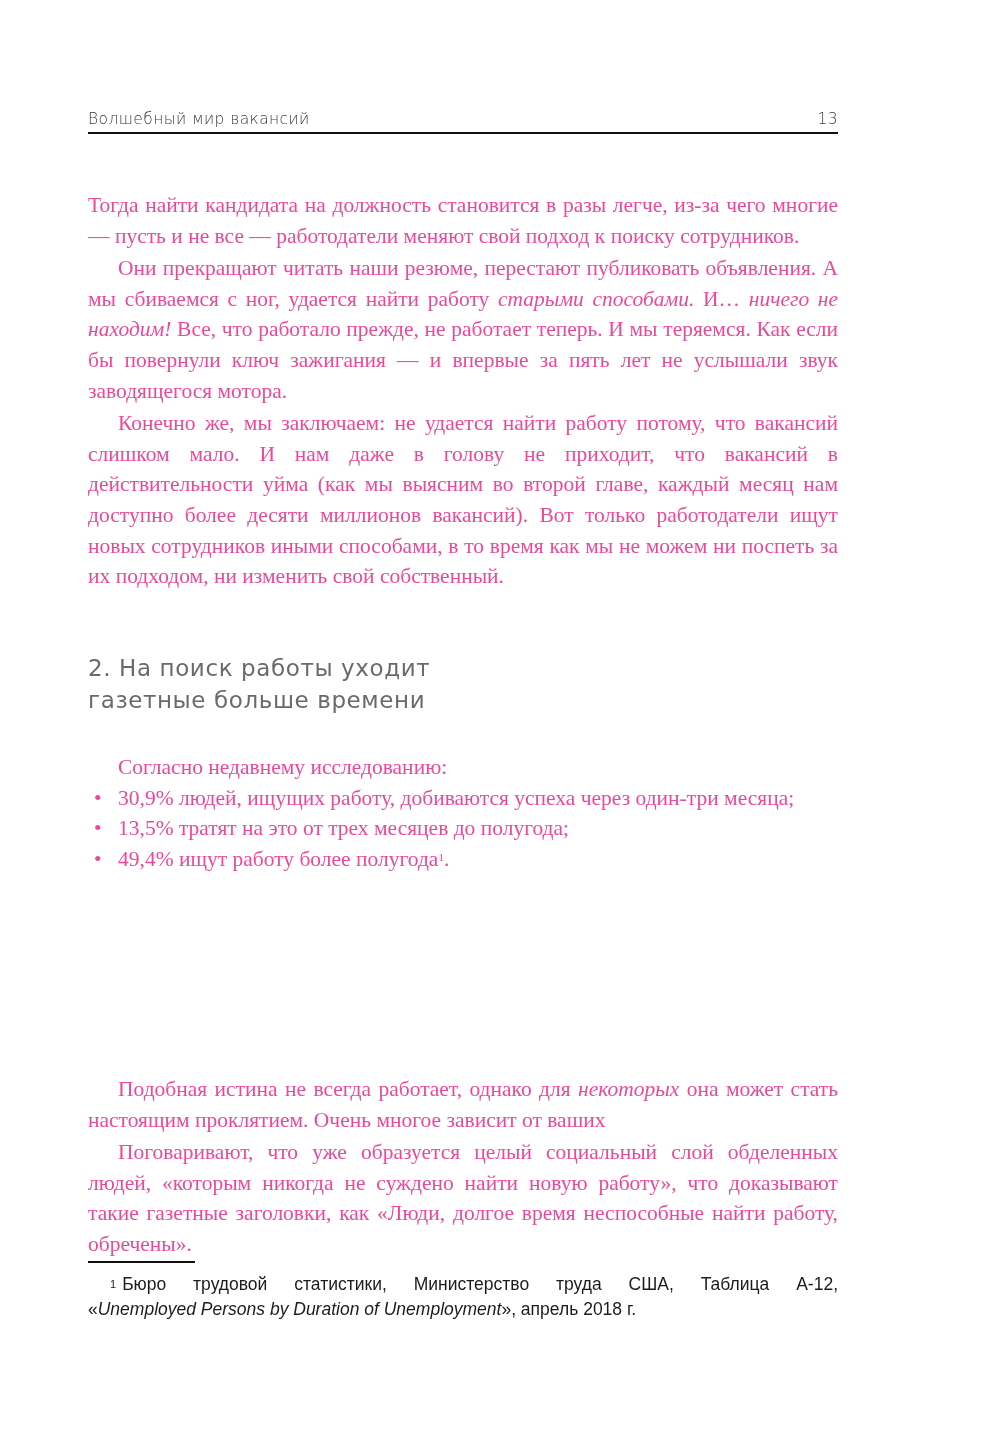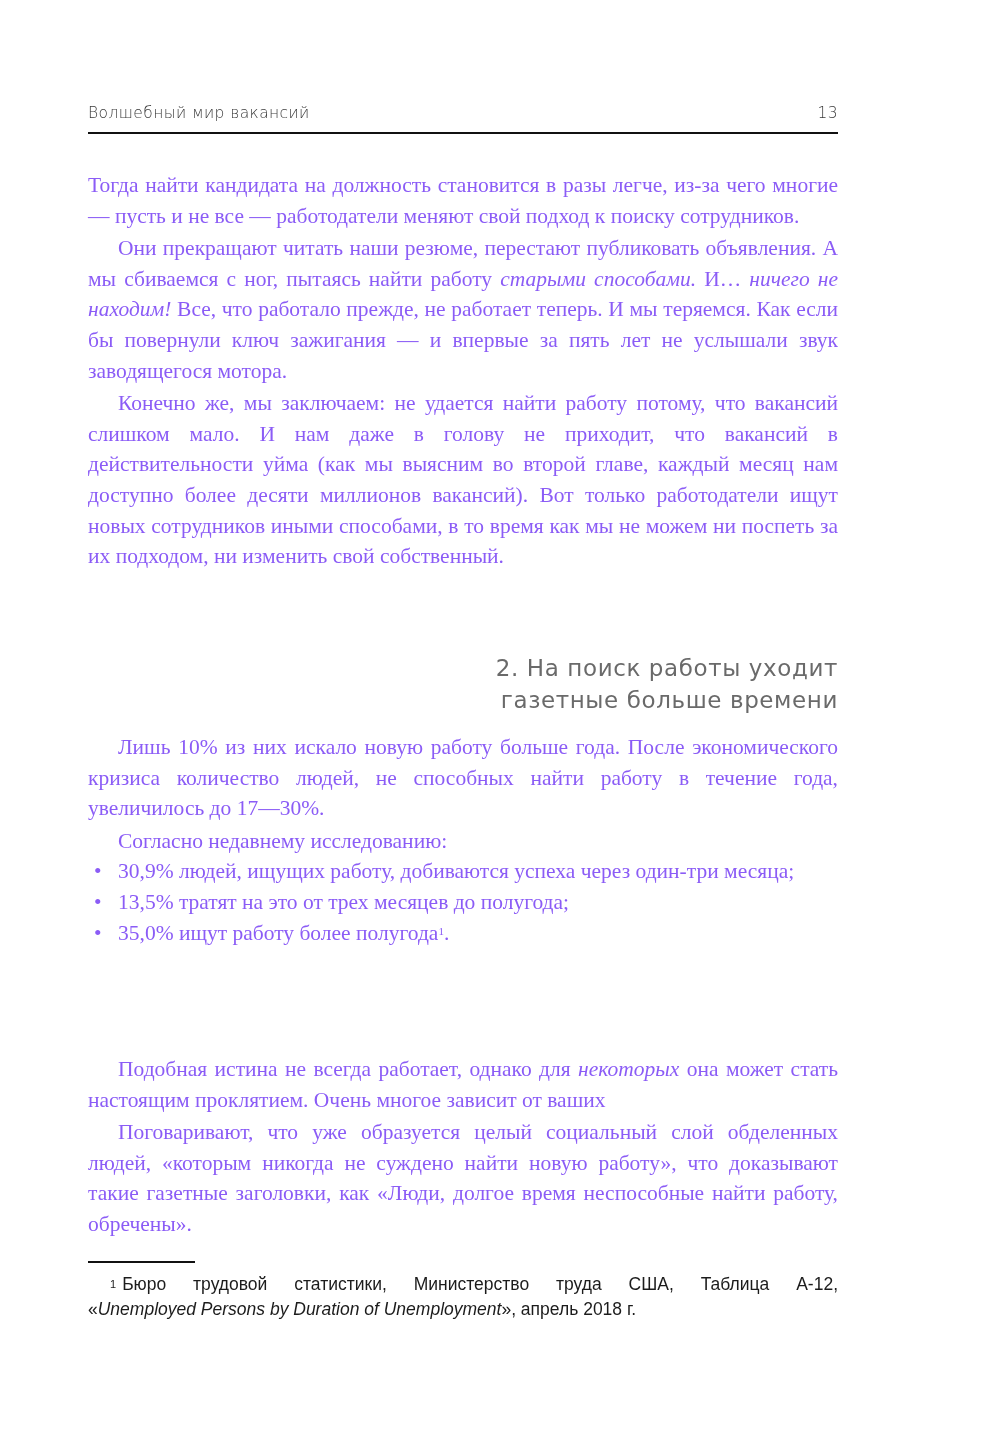--- a/index.html
+++ b/index.html
@@ -22,21 +22,21 @@
     height: 1447px;
   }
   .running-header {
     position: absolute;
     top: 104px;
     left: 0;
     width: 750px;
     height: 24px;
     display: flex;
     justify-content: space-between;
-    align-items: flex-start;
+    align-items: flex-end;
     font-family: "DejaVu Sans", sans-serif;
     font-size: 15.5px;
     color: #3a3a3a;
     letter-spacing: 0.4px;
     font-weight: 300;
   }
   .header-rule {
     position: absolute;
     top: 132px;
     left: 0;
@@ -45,37 +45,38 @@
     background: #111;
   }
   .body-text {
     position: absolute;
     left: 0;
     width: 750px;
     font-family: "Liberation Serif", serif;
     font-size: 21.5px;
     line-height: 30.6px;
     text-align: justify;
-    color: #8b5cf6;
+    color: #ec4899;
+    margin-top: 20px;
   }
   .para {
     margin: 0;
     text-indent: 30px;
     text-align: justify;
     text-align-last: left;
   }
   .para.noindent { text-indent: 0; }
   .para + .para { margin-top: 2px; }
   .para em { font-style: italic; }
   .section-title {
     position: absolute;
     left: 0;
     top: 652px;
     width: 750px;
-    text-align: right;
+    text-align: left;
     font-family: "DejaVu Sans", sans-serif;
     font-size: 23px;
     line-height: 32px;
     color: #6a6a6a;
     letter-spacing: 0.6px;
   }
   .bullet-list {
     list-style: none;
     margin: 0;
     padding: 0;
@@ -134,44 +135,43 @@
 <div class="page">
 
   <div class="running-header">
     <span>Волшебный мир вакансий</span>
     <span>13</span>
   </div>
   <div class="header-rule"></div>
 
   <div class="body-text" style="top:170px;">
     <p class="para noindent">Тогда найти кандидата на должность становится в разы легче, из-за чего многие — пусть и не все — работодатели меняют свой подход к поиску сотрудников.</p>
-    <p class="para"><span>Они прекращают читать наши резюме, перестают публиковать объявления. А мы сбиваемся с ног, пытаясь найти работу </span><em>старыми способами.</em><span> И… </span><em>ничего не находим!</em><span> Все, что работало прежде, не работает теперь. И мы теряемся. Как если бы повернули ключ зажигания — и впервые за пять лет не услышали звук заводящегося мотора.</span></p>
+    <p class="para"><span>Они прекращают читать наши резюме, перестают публиковать объявления. А мы сбиваемся с ног, удается найти работу </span><em>старыми способами.</em><span> И… </span><em>ничего не находим!</em><span> Все, что работало прежде, не работает теперь. И мы теряемся. Как если бы повернули ключ зажигания — и впервые за пять лет не услышали звук заводящегося мотора.</span></p>
     <p class="para">Конечно же, мы заключаем: не удается найти работу потому, что вакансий слишком мало. И нам даже в голову не приходит, что вакансий в действительности уйма (как мы выясним во второй главе, каждый месяц нам доступно более десяти миллионов вакансий). Вот только работодатели ищут новых сотрудников иными способами, в то время как мы не можем ни поспеть за их подходом, ни изменить свой собственный.</p>
   </div>
 
   <div class="section-title">
     <div>2. На поиск работы уходит</div>
     <div>газетные больше времени</div>
   </div>
 
   <div class="body-text" style="top:732px;">
-    <p class="para">Лишь 10% из них искало новую работу больше года. После экономического кризиса количество людей, не способных найти работу в течение года, увеличилось до 17—30%.</p>
     <p class="para">Согласно недавнему исследованию:</p>
     <ul class="bullet-list">
       <li class="bullet-item">
         <span class="bullet">•</span>
         <span>30,9% людей, ищущих работу, добиваются успеха через один-три месяца;</span>
       </li>
       <li class="bullet-item">
         <span class="bullet">•</span>
         <span>13,5% тратят на это от трех месяцев до полугода;</span>
       </li>
       <li class="bullet-item">
         <span class="bullet">•</span>
-        <span>35,0% ищут работу более полугода</span><sup class="fnref">1</sup><span>.</span>
+        <span>49,4% ищут работу более полугода</span><sup class="fnref">1</sup><span>.</span>
       </li>
     </ul>
   </div>
 
   <div class="body-text" style="top:1054px;">
     <p class="para"><span>Подобная истина не всегда работает, однако для </span><em>некоторых</em><span> она может стать настоящим проклятием. Очень многое зависит от ваших</span></p>
     <p class="para">Поговаривают, что уже образуется целый социальный слой обделенных людей, «которым никогда не суждено найти новую работу», что доказывают такие газетные заголовки, как «Люди, долгое время неспособные найти работу, обречены».</p>
   </div>
 
   <div class="footnote-rule"></div>

